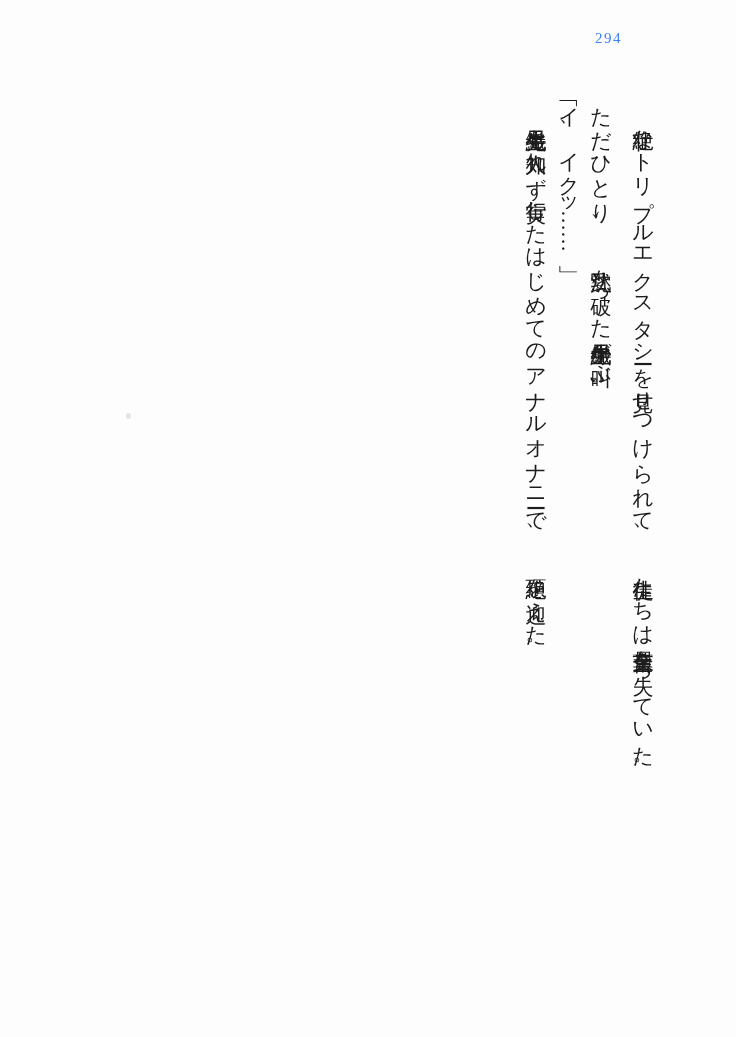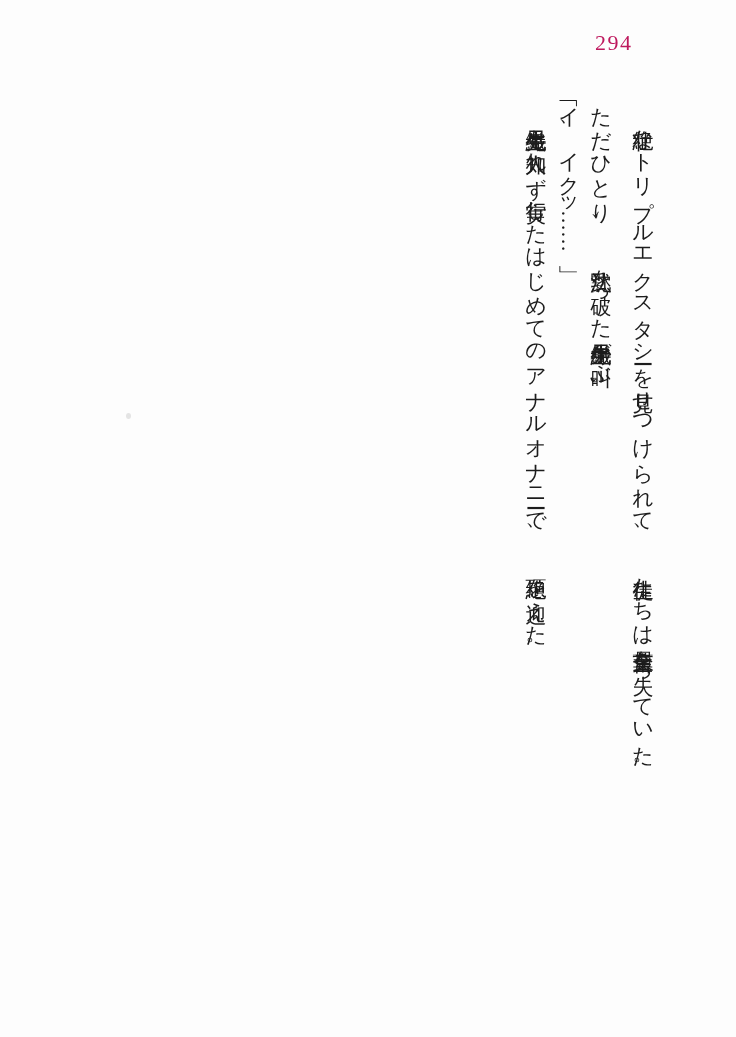--- a/index.html
+++ b/index.html
@@ -16,23 +16,23 @@
     color: #1c1c1c;
   }
   .page {
     position: absolute;
     inset: 0;
   }
   .page-number {
     position: absolute;
     left: 595px;
     top: 30px;
-    font-size: 22px;
+    font-size: 15px;
     letter-spacing: 1.5px;
-    color: #be185d;
+    color: #3b82f6;
   }
   .vline {
     position: absolute;
     top: 93px;
     margin: 0;
     writing-mode: vertical-rl;
     text-orientation: mixed;
     font-size: 21px;
     line-height: 23px;
     letter-spacing: 0;

